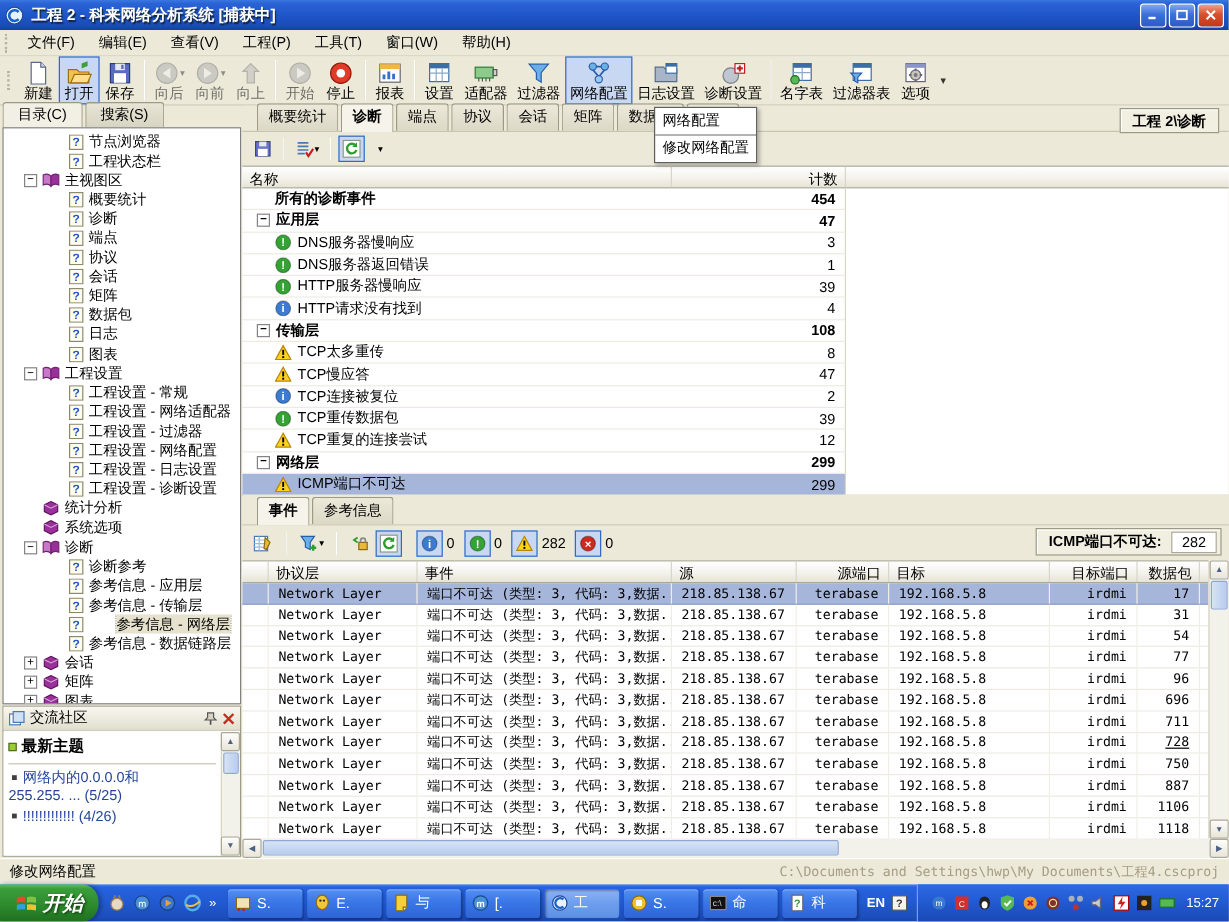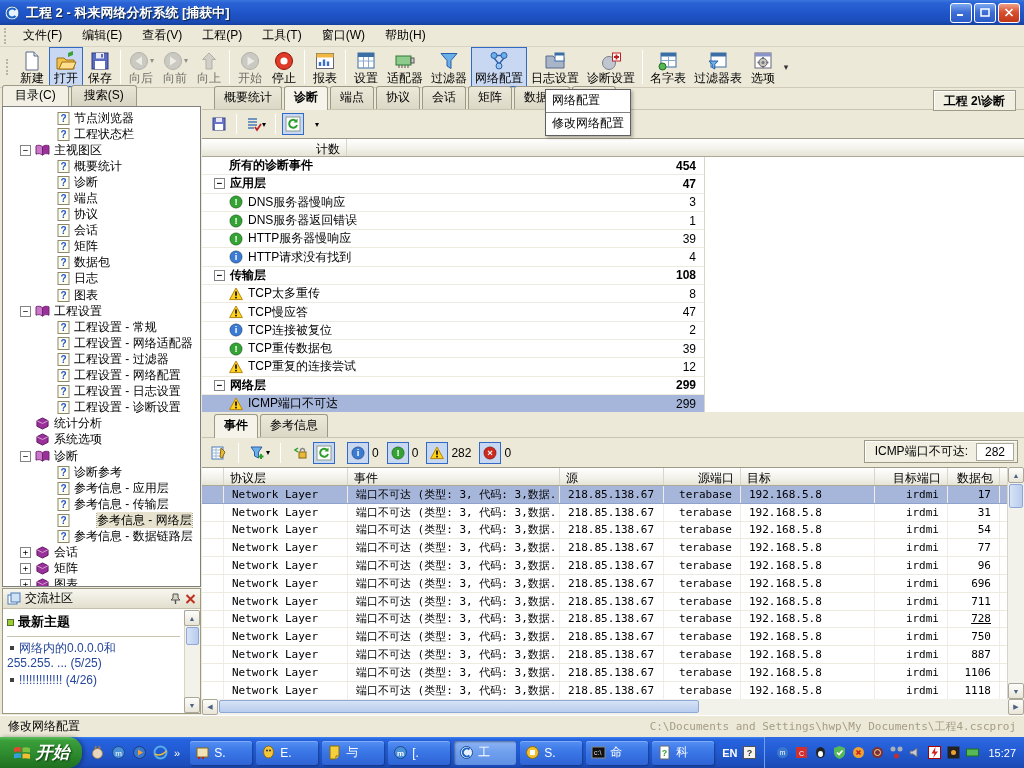--- a/index.html
+++ b/index.html
@@ -106,21 +106,21 @@
   .diag-row .ind1 { width:16px; flex:none; }
   .diag-row.bold { font-weight:bold; }
 
   #splitter { position:absolute; left:0; top:324px; width:822px; height:4px; background:#ECE9D8; }
 
   #btabs { position:absolute; left:0; top:328px; width:822px; height:22px; display:flex; align-items:flex-end; padding-left:12px; border-bottom:1px solid #C8C4B0; background:#ECE9D8; }
   #evt-toolbar { position:absolute; left:0; top:350px; width:822px; height:29px; display:flex; align-items:center; padding-left:6px; gap:3px; background:#ECE9D8; }
   .cnt-val { padding:0 8px 0 3px; }
   #evt-summary { position:absolute; right:6px; top:352px; height:23px; border:1px solid #9C9A84; box-shadow:inset 1px 1px 0 #FFF;
     background:#F1EFE2; display:flex; align-items:center; padding:0 3px 0 10px; gap:8px; }
-  #evt-summary .slabel { font-weight:normal; white-space:nowrap; }
+  #evt-summary .slabel { font-weight:bold; white-space:nowrap; }
   #evt-summary .sval { background:#FFF; border:1px solid #ACA899; padding:1px 8px; min-width:38px; text-align:center; }
 
   #evt-table { position:absolute; left:0; top:379px; width:805px; height:232px; background:#FFF; border-top:1px solid #9C9A84; }
   .evt-row { display:flex; height:17.8px; align-items:center; border-bottom:1px solid #EDEBE0; font-family:"DejaVu Sans Mono",monospace; font-size:11px; }
   .evt-cell { padding:0 8px; white-space:nowrap; overflow:hidden; border-right:1px solid #F0EEE4; height:100%; display:flex; align-items:center; }
   .evt-cell.r { justify-content:flex-end; }
   .evt-row.sel { background:#A6B5DA; border-bottom:1px solid #8FA2CC; }
   .gh-cell.r { text-align:right; }
 
   
@@ -833,20 +833,21 @@
         </span>
       </span>
     <span class="mini-btn">
         <span class="dd" style="font-size:8px;">▾</span>
       </span>
   </div>
   <div id="crumb-badge">工程 2\诊断</div>
 
   <div id="diag-area">
     <div class="gridhead">
+      <div class="gh-cell" style="width:358px;">名称</div>
       <div class="gh-cell r" style="width:145px; text-align:right;">计数</div>
       <div class="gh-cell" style="flex:1; border-right:none;"></div>
     </div>
     <div id="diag-rows">
         <div class="diag-row bold ">
       <span class="name">
             <span class="ind1"></span>
             <span>所有的诊断事件</span>
           </span>
       <span class="cnt">454</span>

